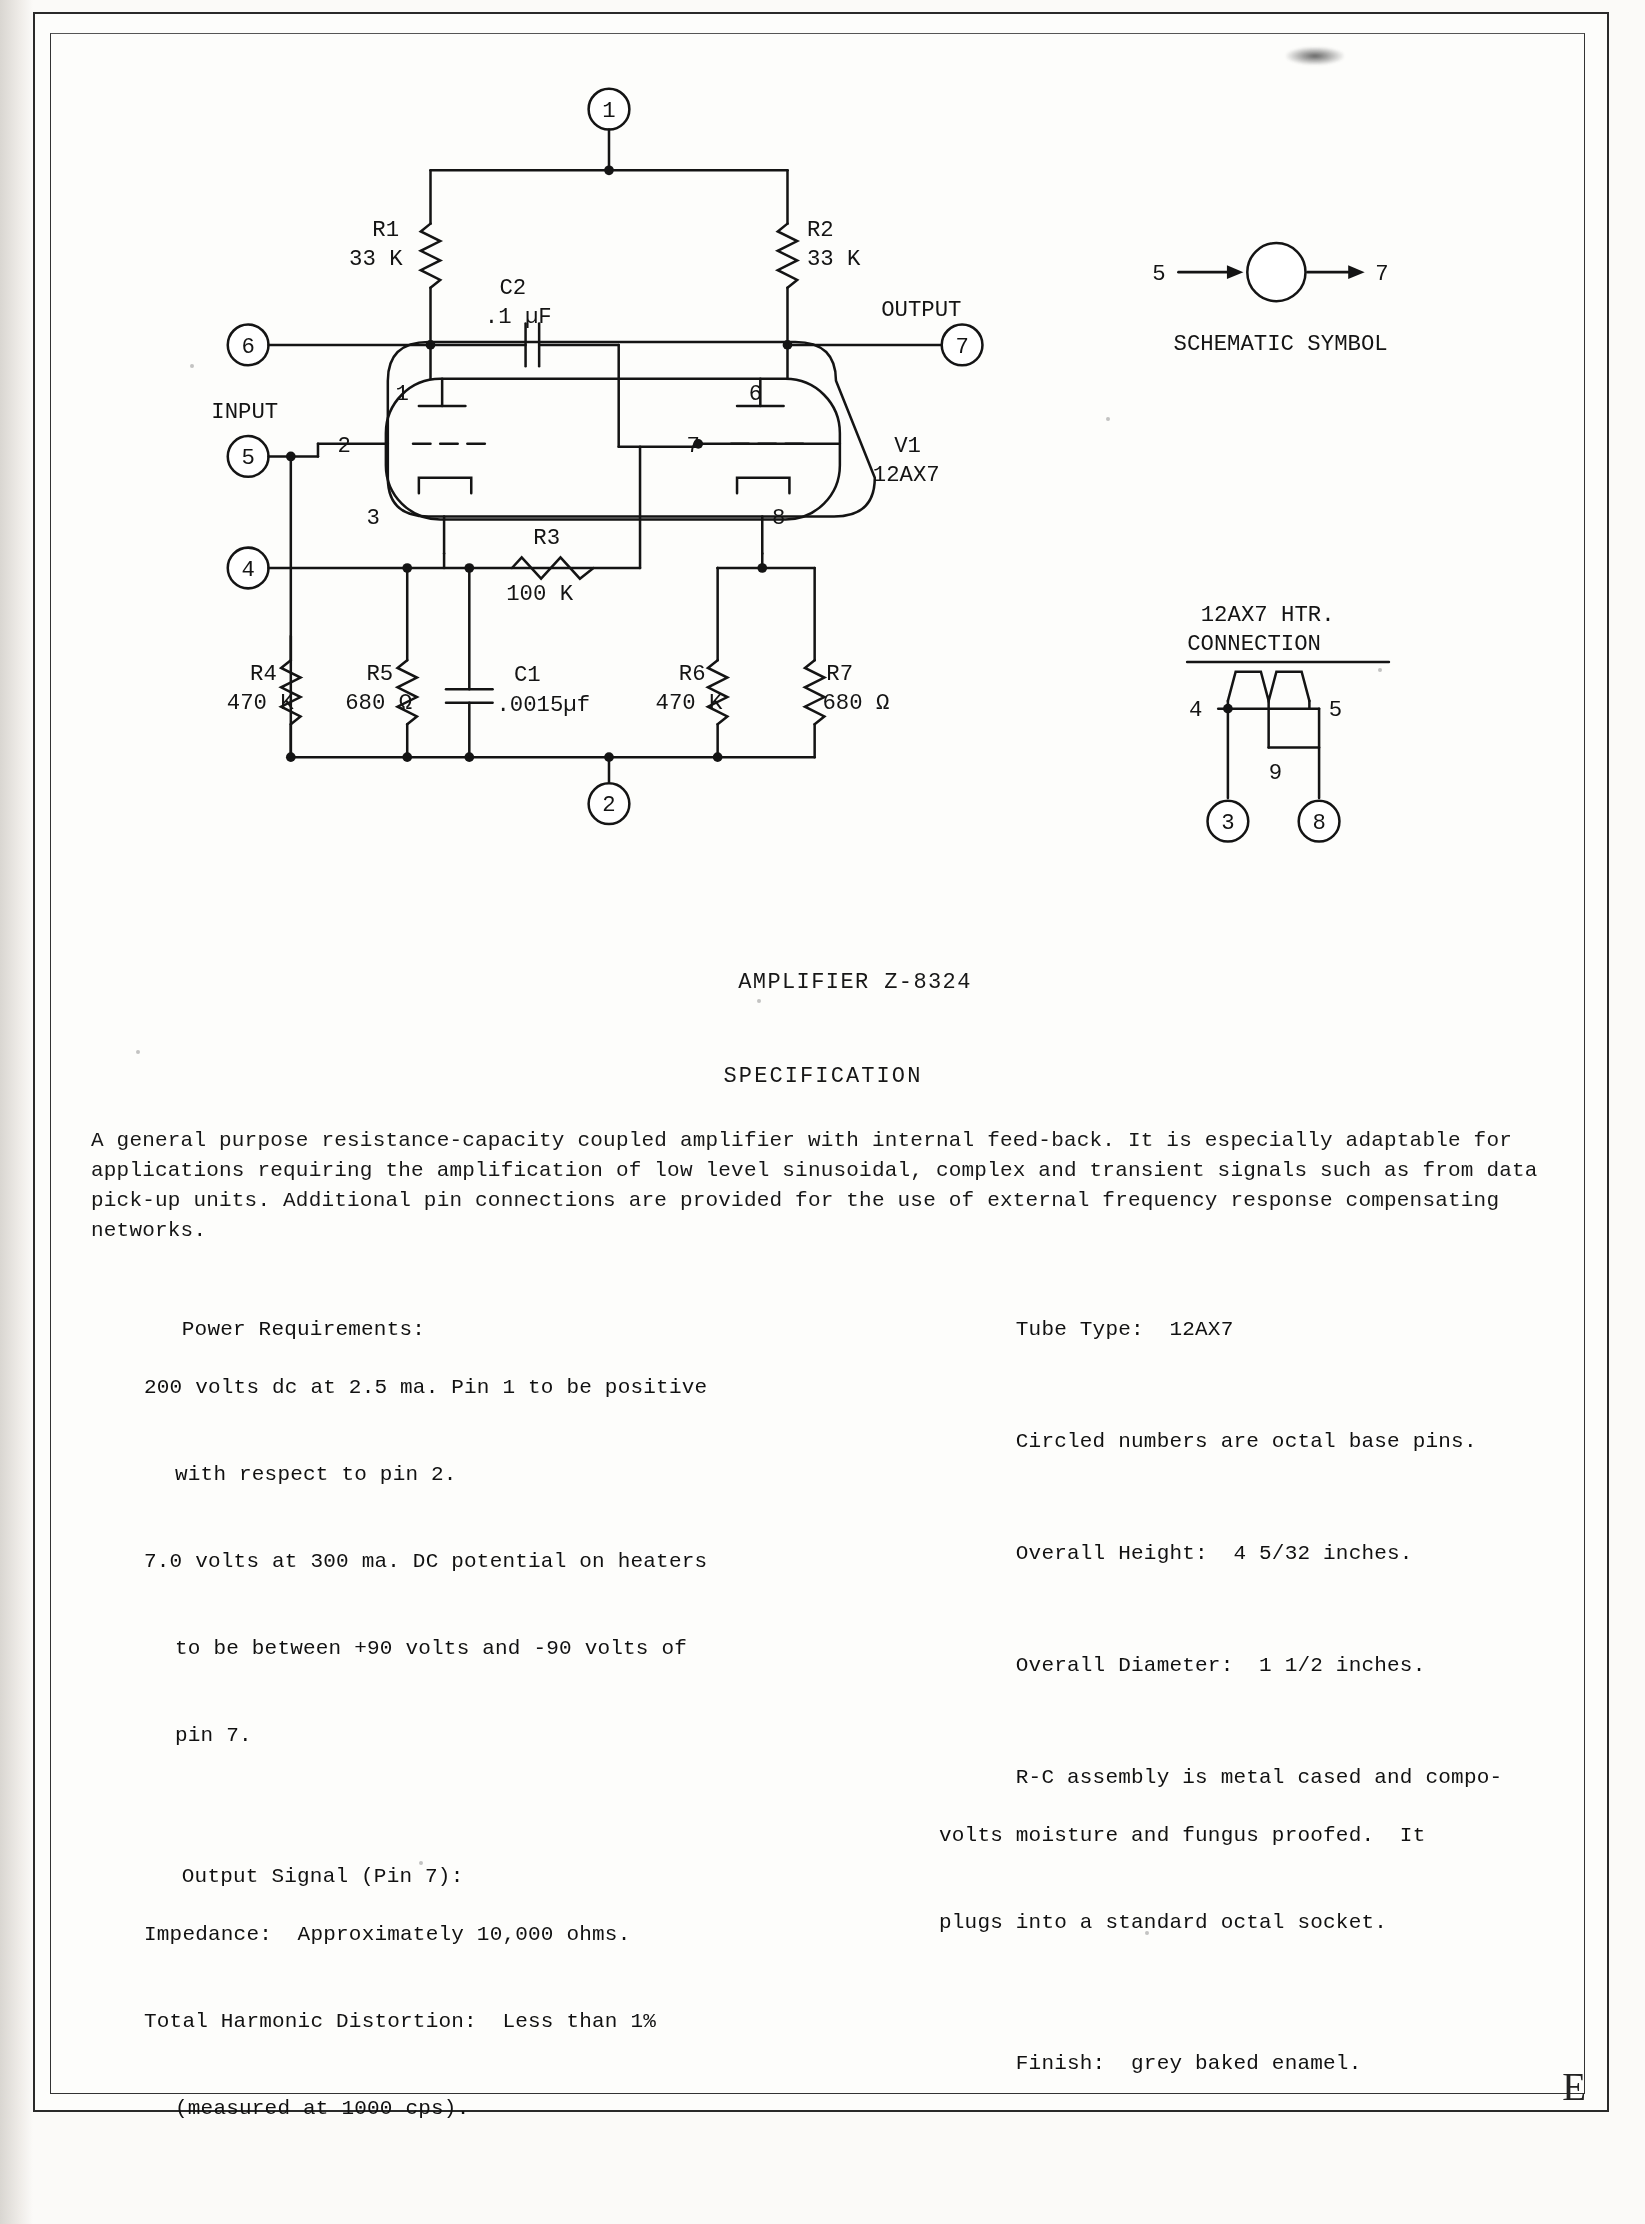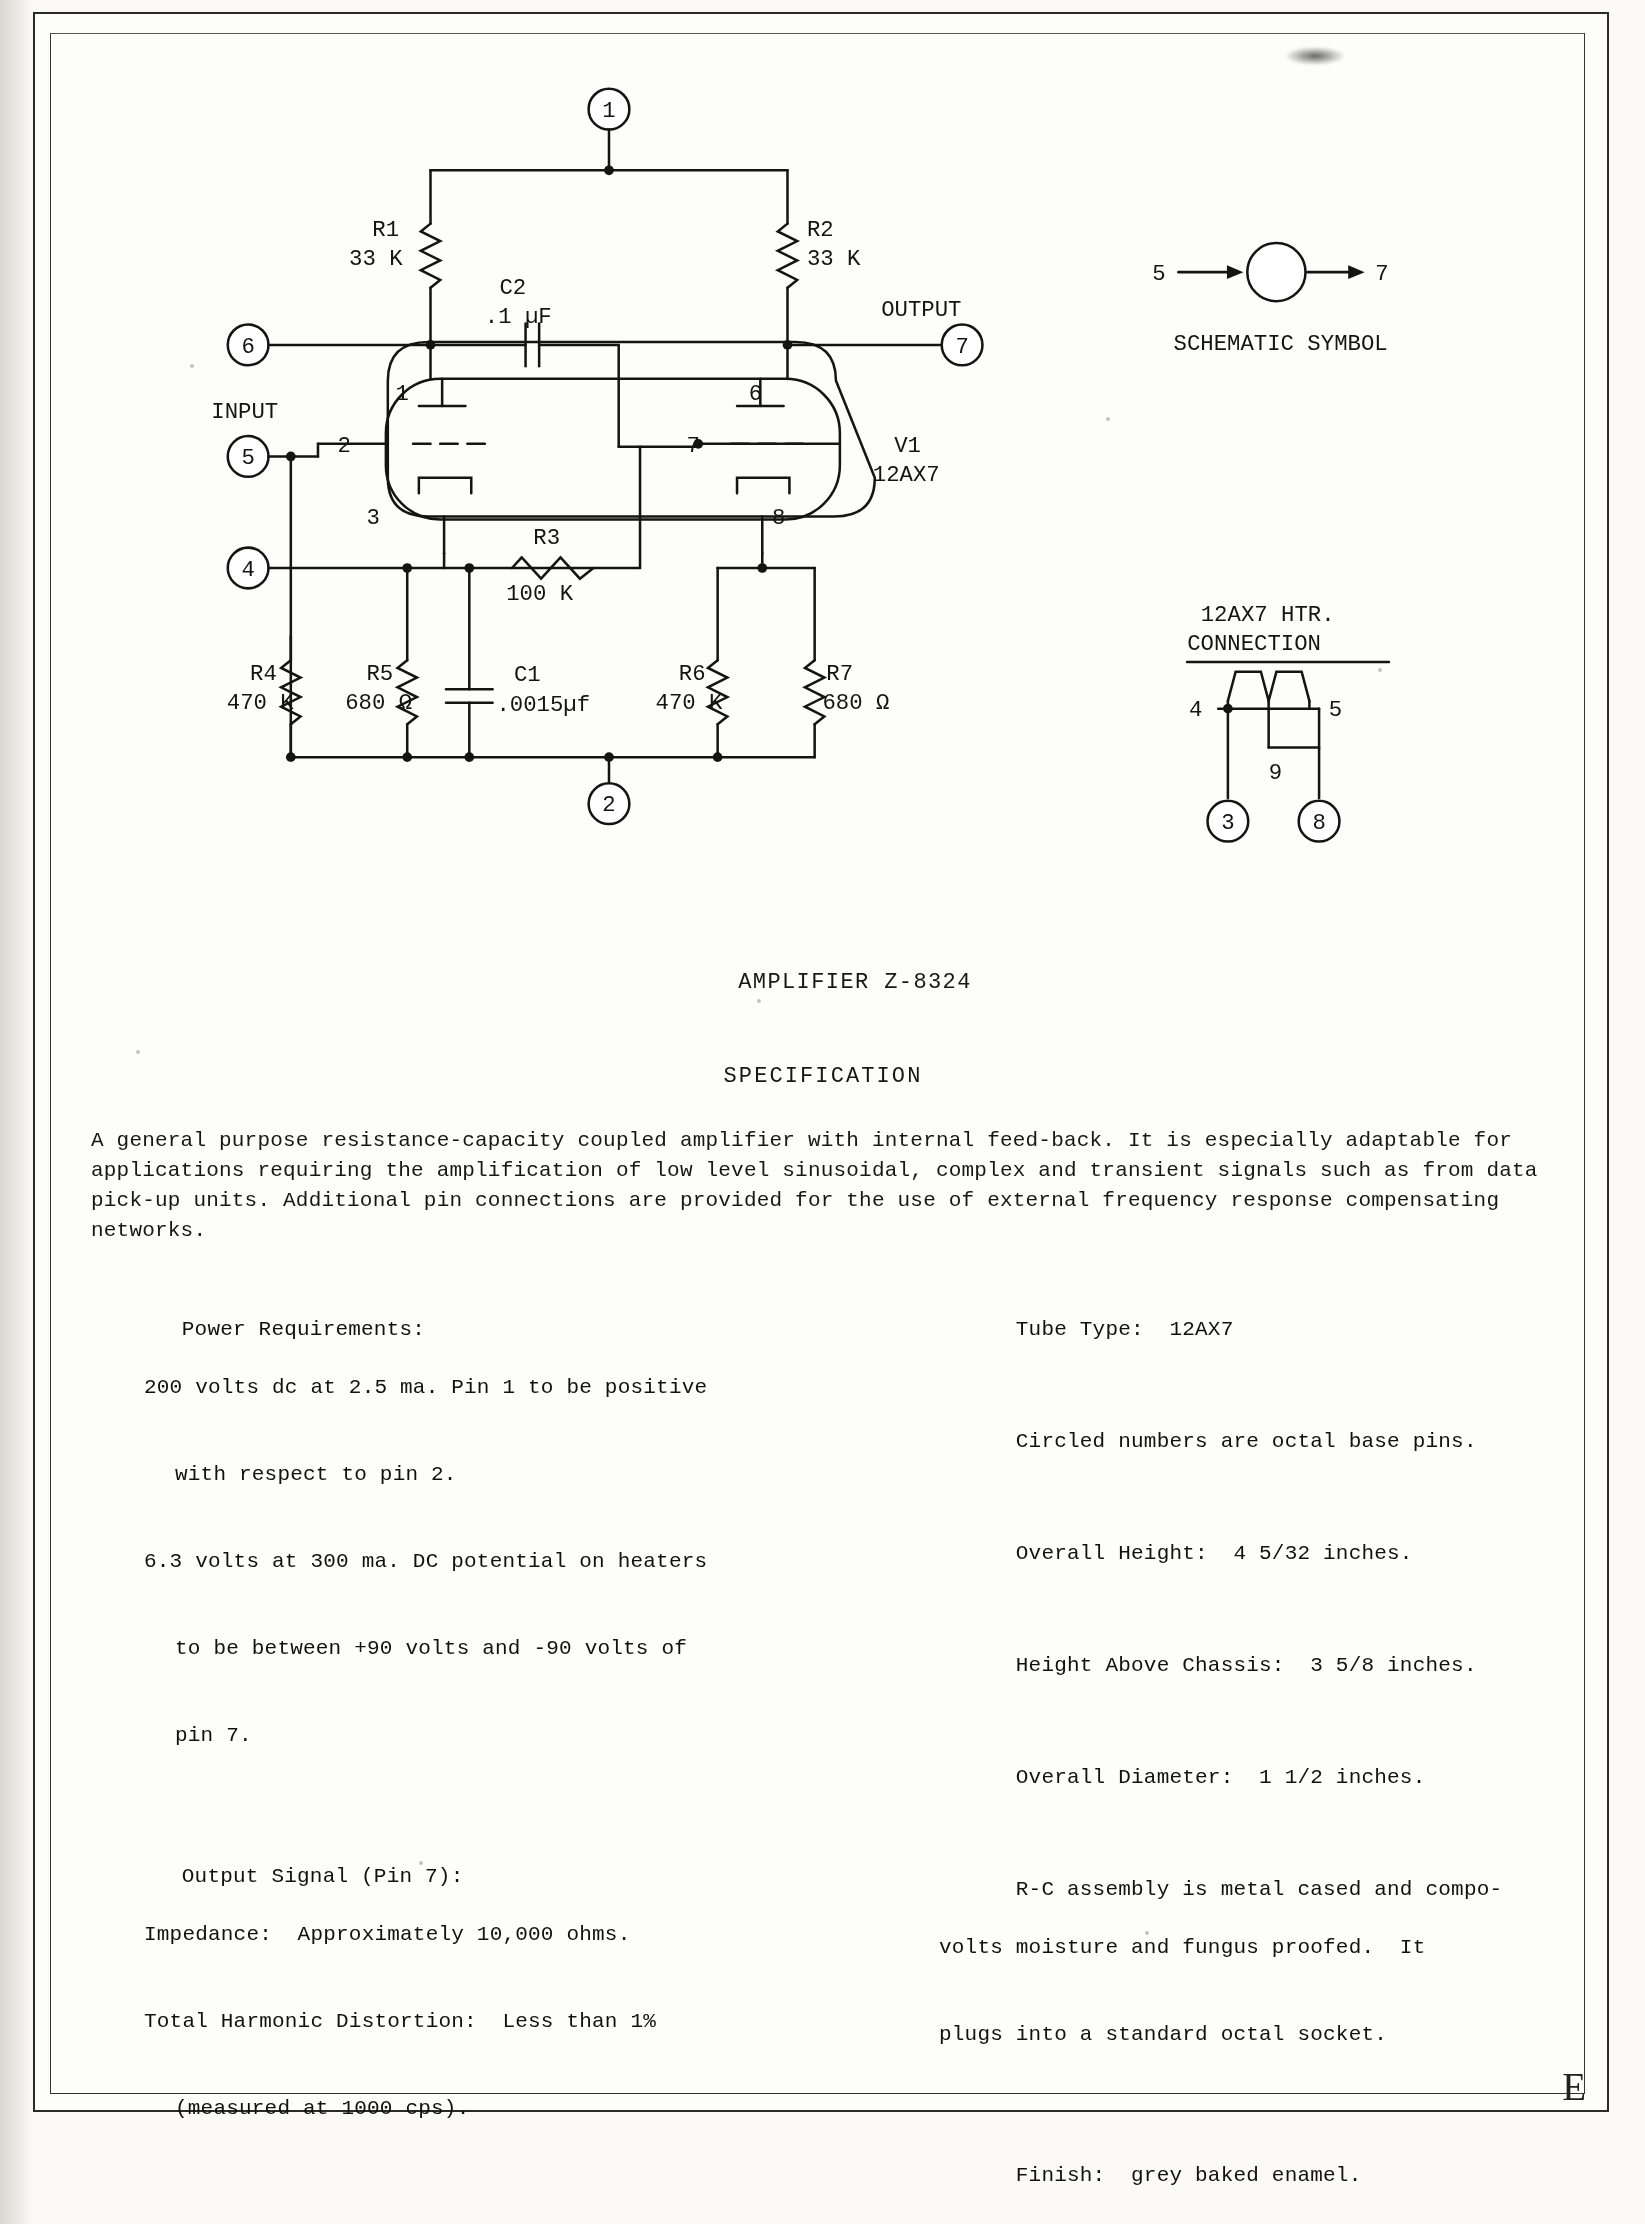--- a/index.html
+++ b/index.html
@@ -325,21 +325,21 @@
   <div class="txt" id="amp-title">AMPLIFIER Z-8324</div>
   <div class="txt" id="spec-title">SPECIFICATION</div>
 
   <div class="txt" id="intro">A general purpose resistance-capacity coupled amplifier with internal feed-back.  It is especially adaptable for applications requiring the amplification of low level sinusoidal, complex and transient signals such as from data pick-up units.  Additional pin connections are provided for the use of external frequency response compensating networks.</div>
 
   <div class="col" id="left-col">
     <div class="blk">
       <span>Power Requirements:</span>
       <span class="ind1">200 volts dc at 2.5 ma. Pin 1 to be positive</span>
       <span class="ind2">with respect to pin 2.</span>
-      <span class="ind1">6.3 volts at 300 ma. DC potential on heaters</span>
+      <span class="ind1">7.0 volts at 300 ma. DC potential on heaters</span>
       <span class="ind2">to be between +90 volts and -90 volts of</span>
       <span class="ind2">pin 7.</span>
     </div>
 
     <div class="blk">
       <span>Output Signal (Pin 7):</span>
       <span class="ind1">Impedance:  Approximately 10,000 ohms.</span>
       <span class="ind1">Total Harmonic Distortion:  Less than 1%</span>
       <span class="ind2">(measured at 1000 cps).</span>
     </div>
@@ -354,23 +354,20 @@
 
   <div class="col" id="right-col">
     <div class="blk">
       <span>Tube Type:  12AX7</span>
     </div>
     <div class="blk">
       <span>Circled numbers are octal base pins.</span>
     </div>
     <div class="blk">
       <span>Overall Height:  4 5/32 inches.</span>
-    </div>
-    <div class="blk">
-      <span>Height Above Chassis:  3 5/8 inches.</span>
     </div>
     <div class="blk">
       <span>Overall Diameter:  1 1/2 inches.</span>
     </div>
     <div class="blk">
       <span>R-C assembly is metal cased and compo-</span>
       <span style="display:block">volts moisture and fungus proofed.  It</span>
       <span style="display:block">plugs into a standard octal socket.</span>
     </div>
     <div class="blk">

